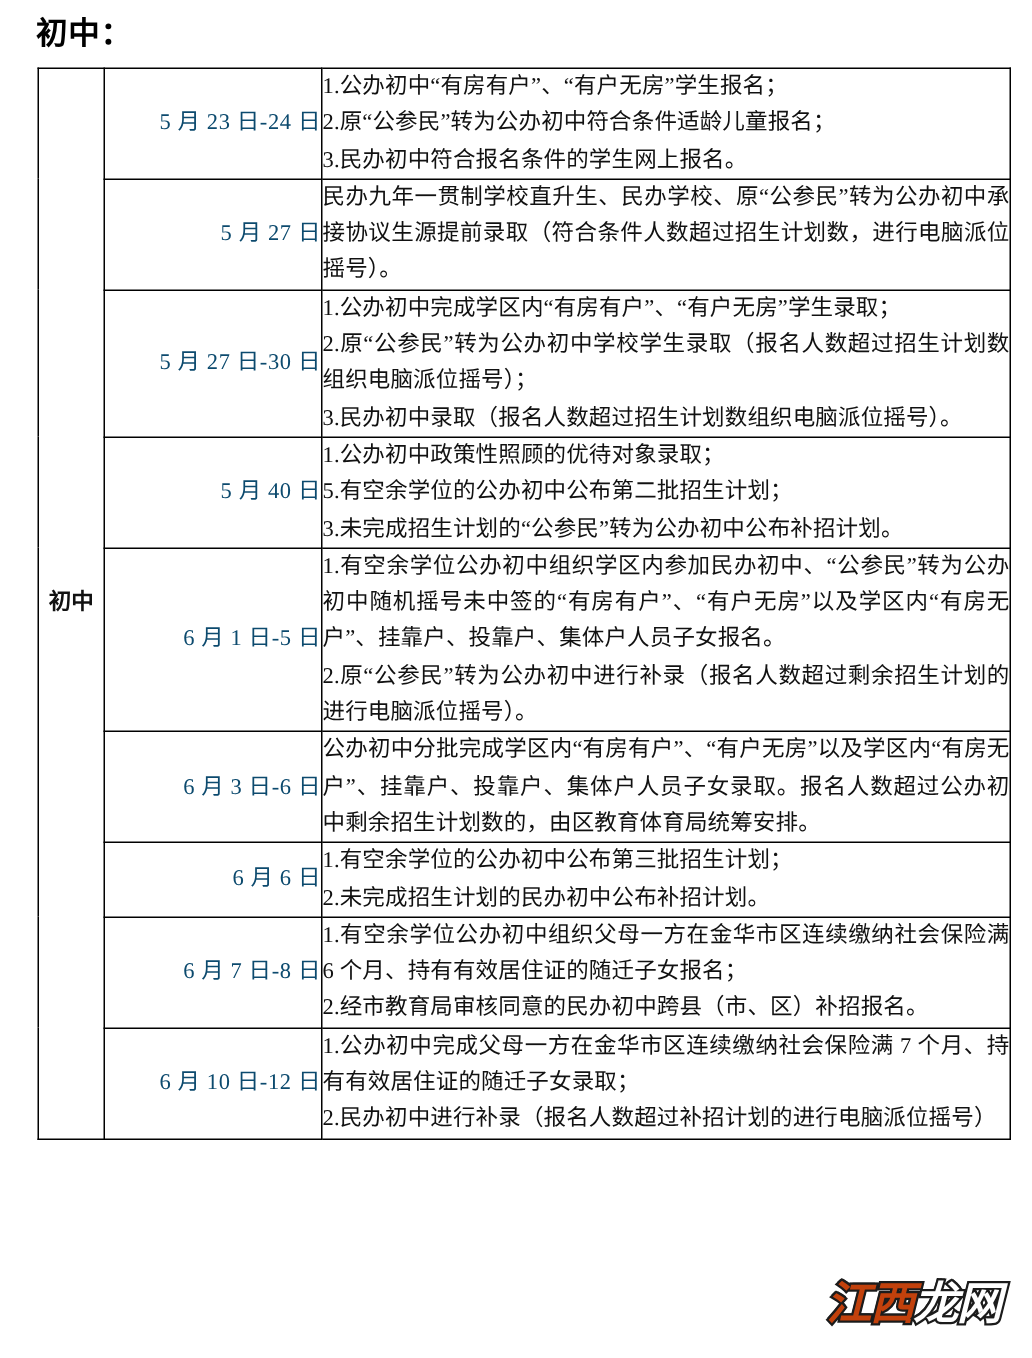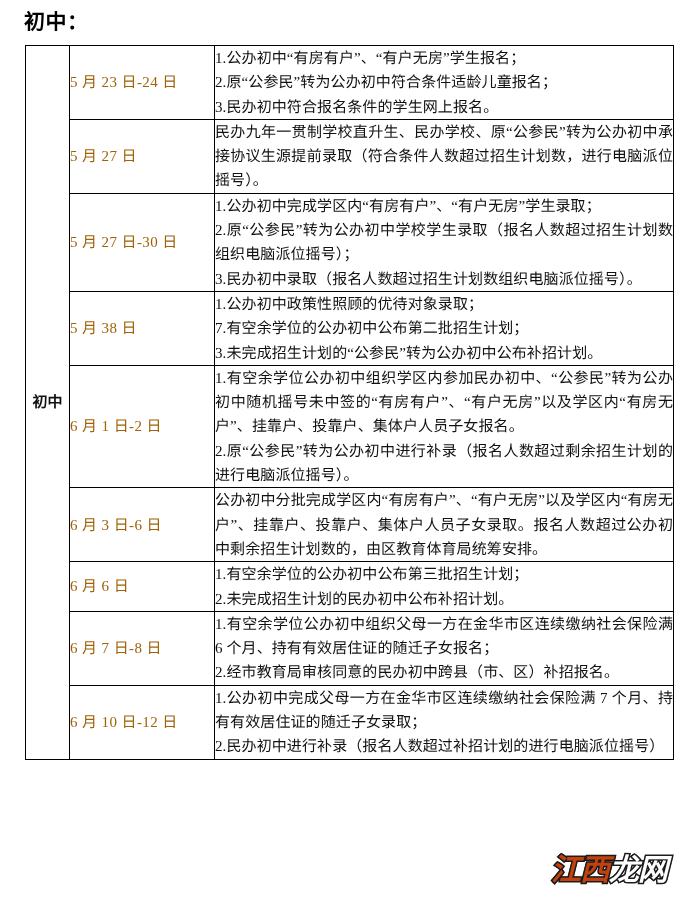--- a/index.html
+++ b/index.html
@@ -71,22 +71,23 @@
     line-height: 1.4;
     color: #111;
     font-weight: bold;
   }
 
   td.date-cell {
     font-size: 15px;
     line-height: 1.5;
     padding: 6px 0 6px 10px;
     white-space: nowrap;
-    color: #a16207;
+    color: #0c4a6e;
     letter-spacing: 0.4px;
+    text-align: right;
   }
 
   td.content-cell {
     font-size: 15px;
     line-height: 1.62;
     padding: 7px 9px 8px 9px;
     color: #111;
     text-align: justify;
     text-justify: inter-ideograph;
     letter-spacing: 0.1px;
@@ -163,29 +164,29 @@
           </tr>
           <tr>
             <td class="date-cell">5 月 27 日-30 日</td>
             <td class="content-cell">
               <span class="line">1.公办初中完成学区内“有房有户”、“有户无房”学生录取；</span>
               <span class="line">2.原“公参民”转为公办初中学校学生录取（报名人数超过招生计划数组织电脑派位摇号）；</span>
               <span class="line">3.民办初中录取（报名人数超过招生计划数组织电脑派位摇号）。</span>
             </td>
           </tr>
           <tr>
-            <td class="date-cell">5 月 38 日</td>
+            <td class="date-cell">5 月 40 日</td>
             <td class="content-cell">
               <span class="line">1.公办初中政策性照顾的优待对象录取；</span>
-              <span class="line">7.有空余学位的公办初中公布第二批招生计划；</span>
+              <span class="line">5.有空余学位的公办初中公布第二批招生计划；</span>
               <span class="line">3.未完成招生计划的“公参民”转为公办初中公布补招计划。</span>
             </td>
           </tr>
           <tr>
-            <td class="date-cell">6 月 1 日-2 日</td>
+            <td class="date-cell">6 月 1 日-5 日</td>
             <td class="content-cell">
               <span class="line">1.有空余学位公办初中组织学区内参加民办初中、“公参民”转为公办初中随机摇号未中签的“有房有户”、“有户无房”以及学区内“有房无户”、挂靠户、投靠户、集体户人员子女报名。</span>
               <span class="line">2.原“公参民”转为公办初中进行补录（报名人数超过剩余招生计划的进行电脑派位摇号）。</span>
             </td>
           </tr>
           <tr>
             <td class="date-cell">6 月 3 日-6 日</td>
             <td class="content-cell">
               <span class="line">公办初中分批完成学区内“有房有户”、“有户无房”以及学区内“有房无户”、挂靠户、投靠户、集体户人员子女录取。报名人数超过公办初中剩余招生计划数的，由区教育体育局统筹安排。</span>
             </td>

